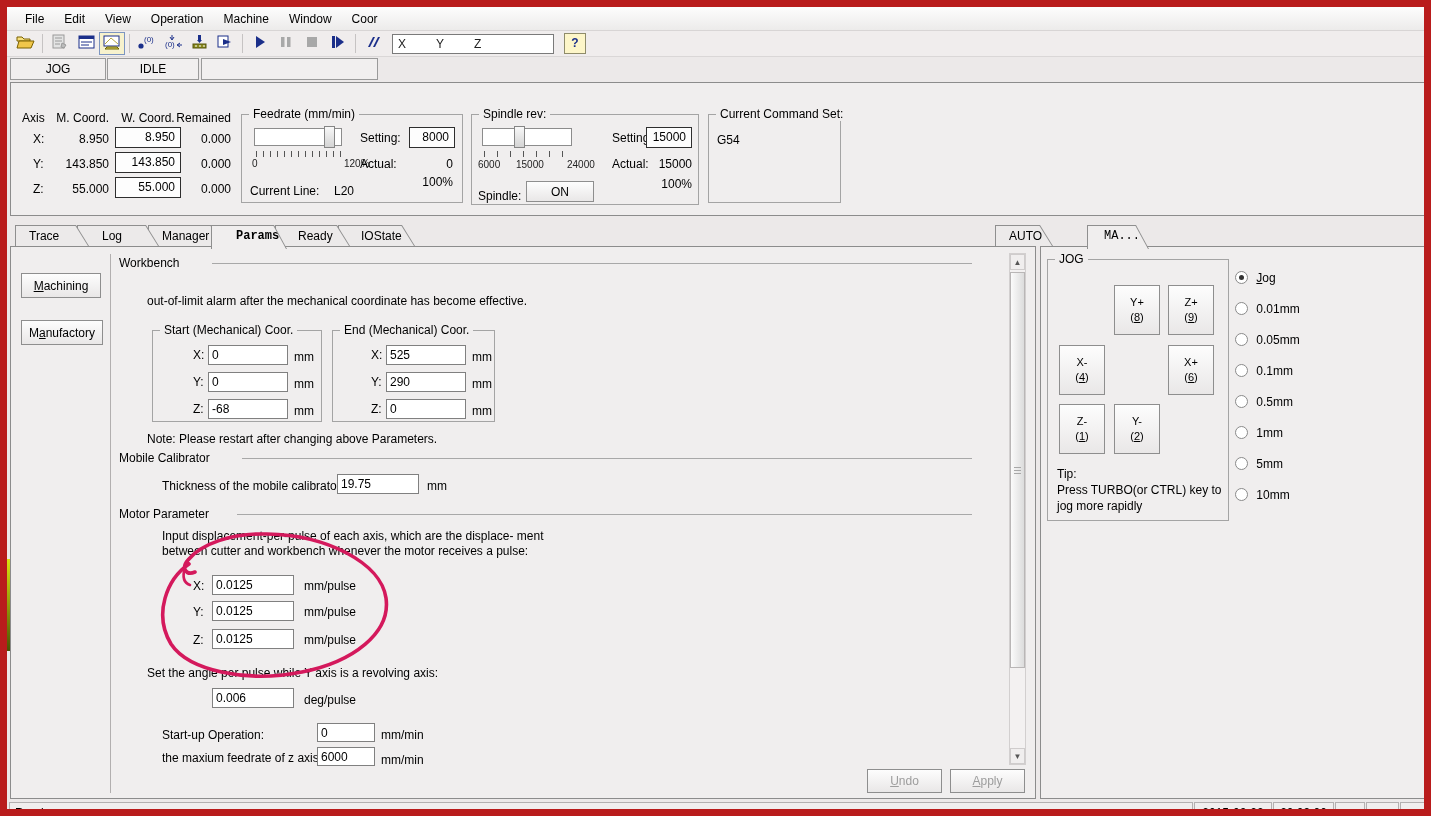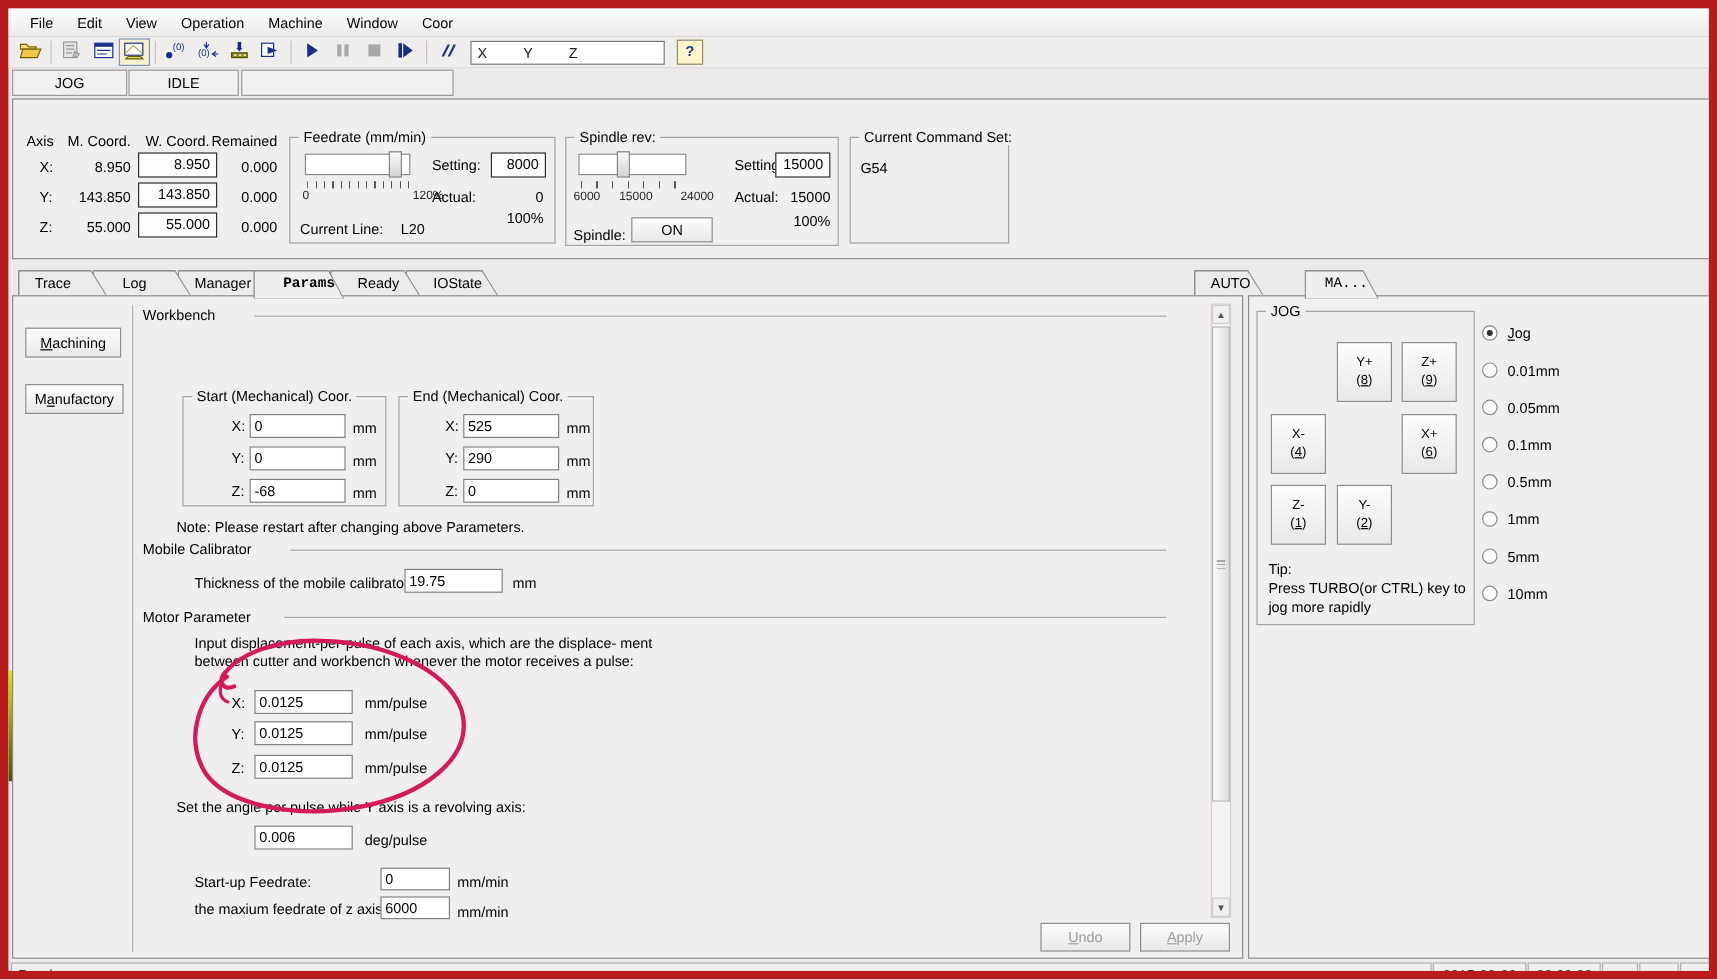--- a/index.html
+++ b/index.html
@@ -310,20 +310,21 @@
   <div class="abs btn3d" style="left:14px; top:266px; width:80px; height:25px;">
     <span><span class="u">M</span><span>achining</span></span>
   </div>
   <div class="abs btn3d" style="left:14px; top:313px; width:82px; height:25px;">
     <span><span>M</span><span class="u">a</span><span>nufactory</span></span>
   </div>
   <div class="abs vline" style="left:103px; top:247px; height:539px;"></div>
 
   <div class="abs" style="left:112px; top:249px;">Workbench</div>
   <div class="abs sect-rule" style="left:205px; top:256px; width:760px;"></div>
+  <div class="abs" style="left:140px; top:287px;">out-of-limit alarm after the mechanical coordinate has become effective.</div>
 
   <div class="group" style="left:145px; top:323px; width:170px; height:92px;">
     <span class="glabel">Start (Mechanical) Coor.</span>
     <div class="abs" style="left:40px; top:17px;">X:</div>
     <input class="abs inp" style="left: 55px; top: 14px; width: 80px;" value="0">
     <div class="abs" style="left:141px; top:19px;">mm</div>
     <div class="abs" style="left:40px; top:44px;">Y:</div>
     <input class="abs inp" style="left: 55px; top: 41px; width: 80px;" value="0">
     <div class="abs" style="left:141px; top:46px;">mm</div>
     <div class="abs" style="left:40px; top:71px;">Z:</div>
@@ -369,21 +370,21 @@
 
   <svg class="abs" style="left:120px; top:512px; pointer-events:none; z-index:20;" width="290" height="175" viewBox="0 0 290 175">
     <path d="M62 45 C 40 60, 26 95, 44 125 C 62 152, 120 164, 175 153 C 226 143, 264 114, 259 79 C 254 44, 200 16, 140 15 C 104 14, 74 25, 61 41 C 54 49, 59 57, 68 53" fill="none" stroke="#d4195c" stroke-width="3.6" stroke-linecap="round"></path>
     <path d="M58 48 C 55 58, 57 64, 63 66" fill="none" stroke="#d4195c" stroke-width="2.6" stroke-linecap="round"></path>
   </svg>
 
   <div class="abs" style="left:140px; top:659px;">Set the angle per pulse while Y axis is a revolving axis:</div>
   <input class="abs inp" style="left: 205px; top: 681px; width: 82px;" value="0.006">
   <div class="abs" style="left:297px; top:686px;">deg/pulse</div>
 
-  <div class="abs" style="left:155px; top:721px;">Start-up Feedrate:</div>
+  <div class="abs" style="left:155px; top:721px;">Start-up Operation:</div>
   <input class="abs inp" style="left: 310px; top: 716px; width: 58px; height: 19px;" value="0">
   <div class="abs" style="left:374px; top:721px;">mm/min</div>
 
   <div class="abs" style="left:155px; top:744px;">the maxium feedrate of z axis:</div>
   <input class="abs inp" style="left: 310px; top: 740px; width: 58px; height: 19px;" value="6000">
   <div class="abs" style="left:374px; top:746px;">mm/min</div>
 
   <div class="abs sb" style="left:1002px; top:246px; width:17px; height:512px;">
     <div class="sb-btn" style="top:0;">▲</div>
     <div class="sb-thumb" style="top:18px; height:396px;">

